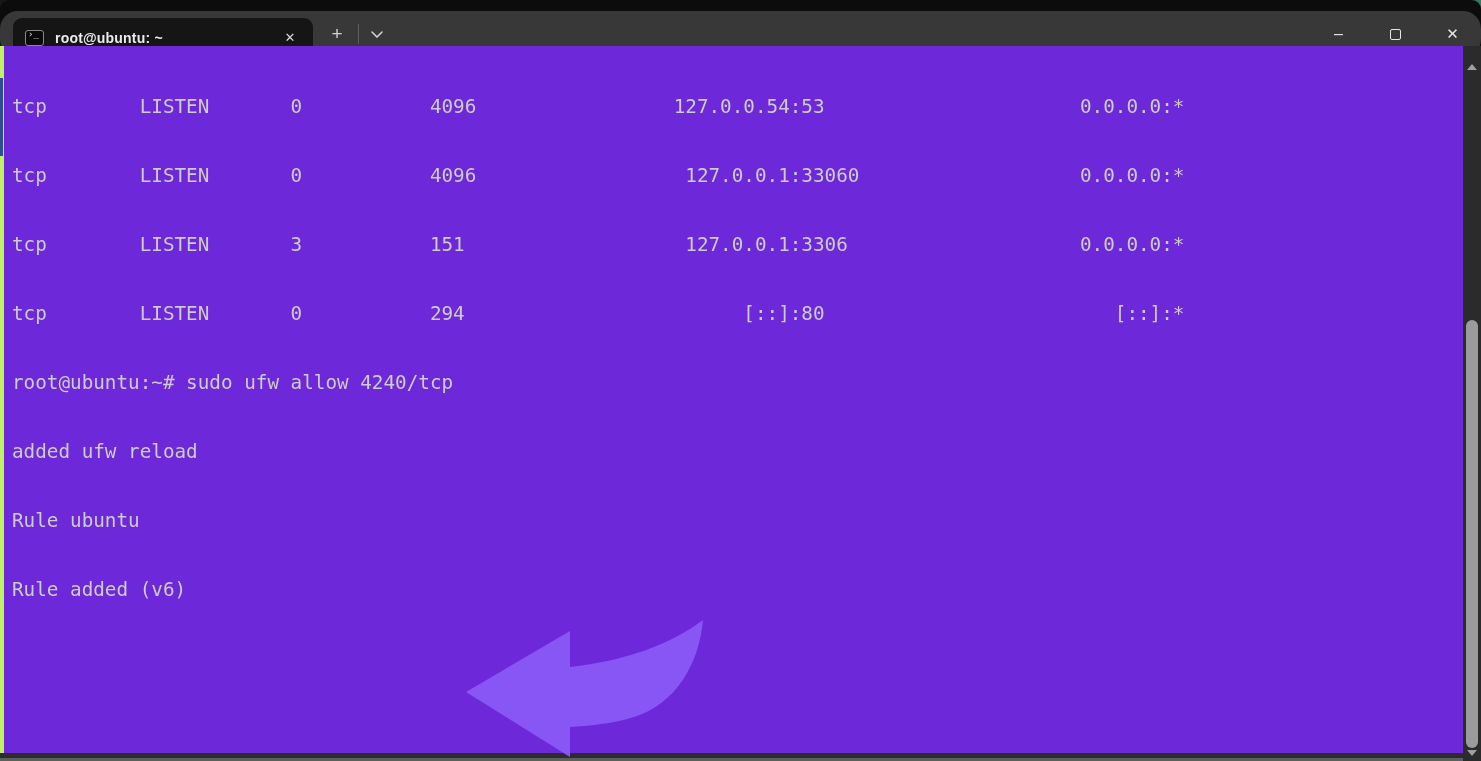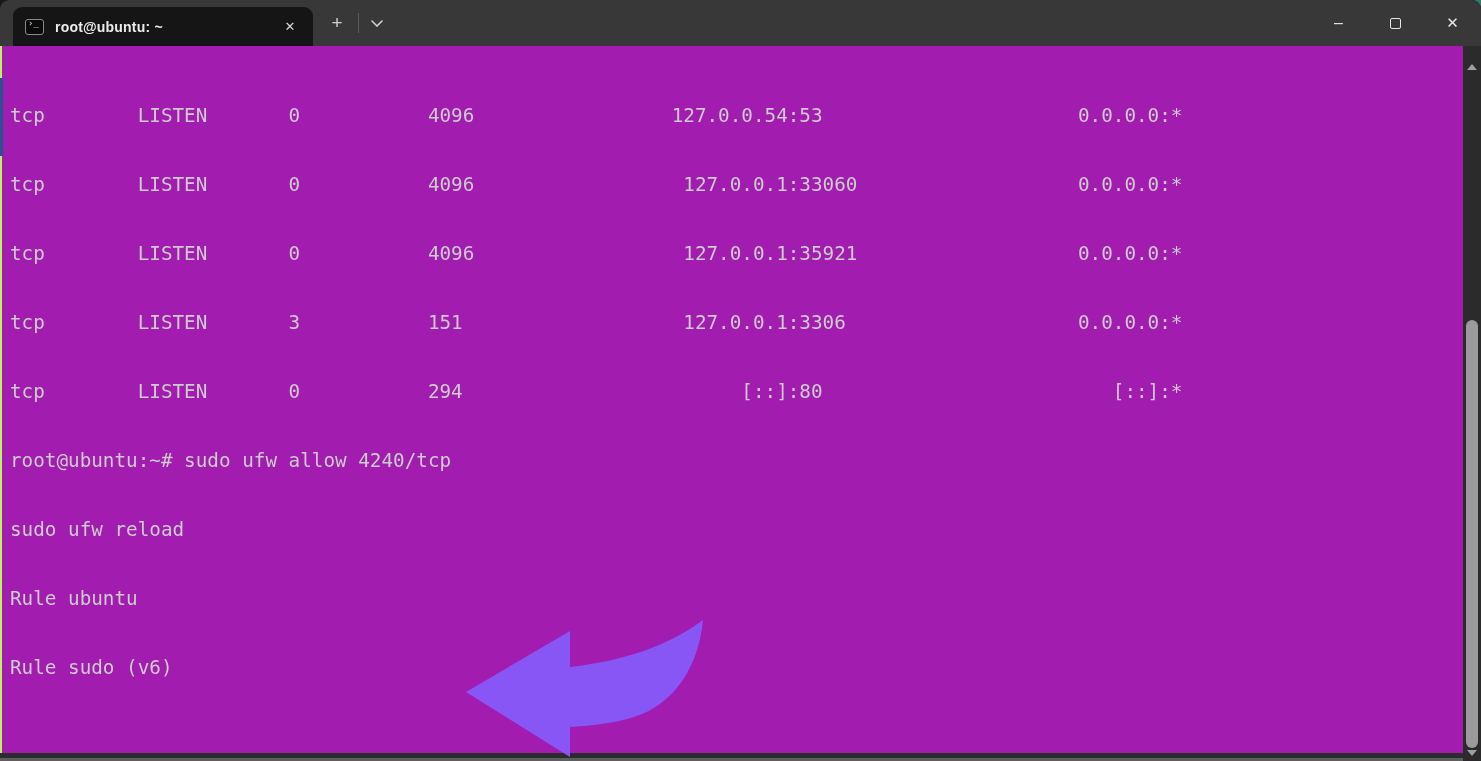--- a/index.html
+++ b/index.html
@@ -3,37 +3,37 @@
 <meta charset="utf-8">
 <style>
   * { margin:0; padding:0; box-sizing:border-box; }
   html,body { width:1481px; height:761px; overflow:hidden; background:#181818; font-family:"Liberation Sans", sans-serif; }
 
   .desktop-corner { position:absolute; top:0; right:0; width:26px; height:26px; background:#2f7d68; z-index:0; }
 
   .window { position:absolute; inset:0; background:#0c0c0c; border-radius:9px 9px 0 0; overflow:hidden; z-index:1; }
 
   
-  .titlebar { position:absolute; top:0; left:0; right:0; height:46px; background:#383838; }
+  .titlebar { position:absolute; top:11px; left:0; right:0; height:46px; background:#383838;border-radius:18px; }
   .tab { position:absolute; left:13px; top:7px; width:300px; height:39px; background:#151515; border-radius:9px 9px 0 0; display:flex; align-items:center; }
   .tab-icon { width:19px; height:16px; margin-left:12px; background:#0a0a0a; border:1px solid #8a8a8a; border-radius:3px; position:relative; flex:0 0 auto; }
   .tab-icon::before { content:"›_"; position:absolute; left:2px; top:-2px; font-size:9px; line-height:10px; color:#e0e0e0; font-family:"DejaVu Sans Mono", monospace; }
   .tab-title { margin-left:11px; font-size:14px; font-weight:600; color:#ebebeb; letter-spacing:.2px; }
   .tab-close { position:absolute; right:9px; top:0; bottom:0; width:28px; display:flex; align-items:center; justify-content:center; color:#d6d6d6; font-size:13px; cursor:pointer; }
   .new-tab { position:absolute; left:322px; top:10px; width:30px; height:26px; display:flex; align-items:center; justify-content:center; color:#d0d0d0; font-size:19px; font-weight:400; cursor:pointer; }
   .tab-sep { position:absolute; left:358px; top:13px; width:1px; height:20px; background:#5c5c5c; }
   .tab-chevron { position:absolute; left:364px; top:10px; width:26px; height:26px; display:flex; align-items:center; justify-content:center; cursor:pointer; }
   .caption-btns { position:absolute; right:0; top:0; height:46px; display:flex; }
   .cap-btn { width:57px; height:100%; display:flex; align-items:center; justify-content:center; color:#e6e6e6; cursor:pointer; }
   .cap-btn.min { font-size:16px; }
   .max-glyph { width:11px; height:11px; border:1.4px solid #e6e6e6; border-radius:2px; }
   .cap-btn.close { font-size:15px; }
 
   
-  .terminal { position:absolute; top:46px; left:0; right:18px; bottom:8px; background:#a21caf; border-left:2px solid #bef264; padding:12px 0 0 8px; overflow:hidden; }
+  .terminal { position:absolute; top:46px; left:0; right:18px; bottom:8px; background:#6d28d9; border-left:4px solid #bef264; padding:3px 0 0 8px; overflow:hidden; }
   .accent-sliver { position:absolute; left:0; top:78px; width:3px; height:78px; background:#2c4f93; z-index:3; }
   .term-pre { font-family:"DejaVu Sans Mono", monospace; font-size:19.3px; line-height:23px; color:#cccccc; white-space:pre; }
   .tline { height:23px; white-space:pre; }
 
   
   .bottom-border { position:absolute; left:0; right:18px; bottom:0; height:8px; background:#2c2c2c; border-bottom:3px solid #5e5e5e; }
 
   
   .scrollbar { position:absolute; top:46px; right:0; bottom:0; width:18px; background:#2b2b2b; }
   .scroll-up { position:absolute; top:18px; left:4px; width:0; height:0; border-left:5px solid transparent; border-right:5px solid transparent; border-bottom:6px solid #9f9f9f; cursor:pointer; }
@@ -69,27 +69,26 @@
           <span class="max-glyph"></span>
         </div>
       <div class="cap-btn close">✕</div>
     </div>
   </div>
 
   <div class="terminal">
     <div class="term-pre">
       <div class="tline">tcp        LISTEN       0           4096                 127.0.0.54:53                      0.0.0.0:*</div>
       <div class="tline">tcp        LISTEN       0           4096                  127.0.0.1:33060                   0.0.0.0:*</div>
-      <div class="tline">tcp        LISTEN       0           4096                  127.0.0.1:35921                   0.0.0.0:*</div>
       <div class="tline">tcp        LISTEN       3           151                   127.0.0.1:3306                    0.0.0.0:*</div>
       <div class="tline">tcp        LISTEN       0           294                        [::]:80                         [::]:*</div>
       <div class="tline">root@ubuntu:~# sudo ufw allow 4240/tcp</div>
-      <div class="tline">sudo ufw reload</div>
+      <div class="tline">added ufw reload</div>
       <div class="tline">Rule ubuntu</div>
-      <div class="tline">Rule sudo (v6)</div>
+      <div class="tline">Rule added (v6)</div>
       
       
       
       
       
       
       
       
       
       

